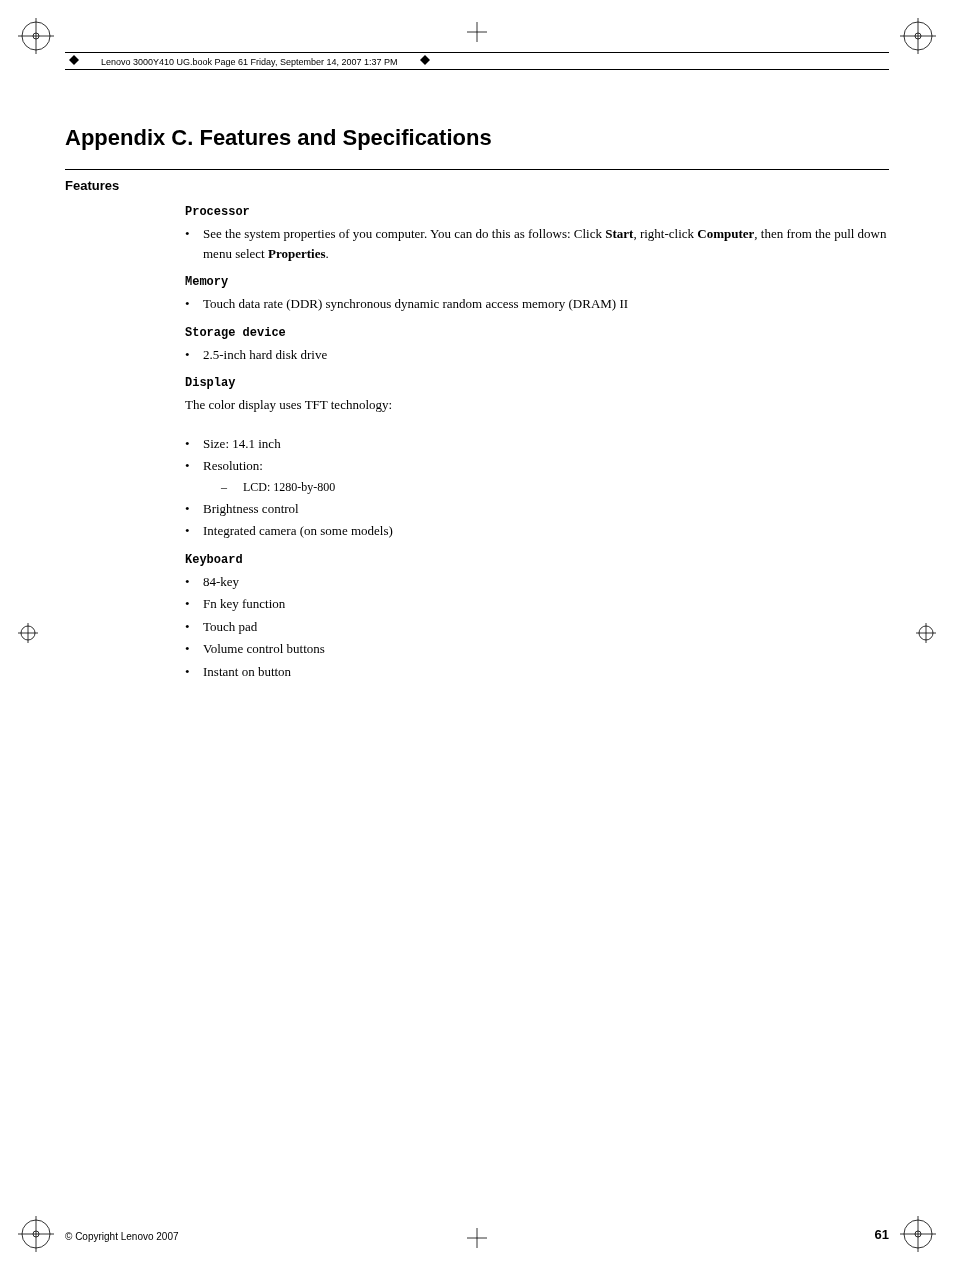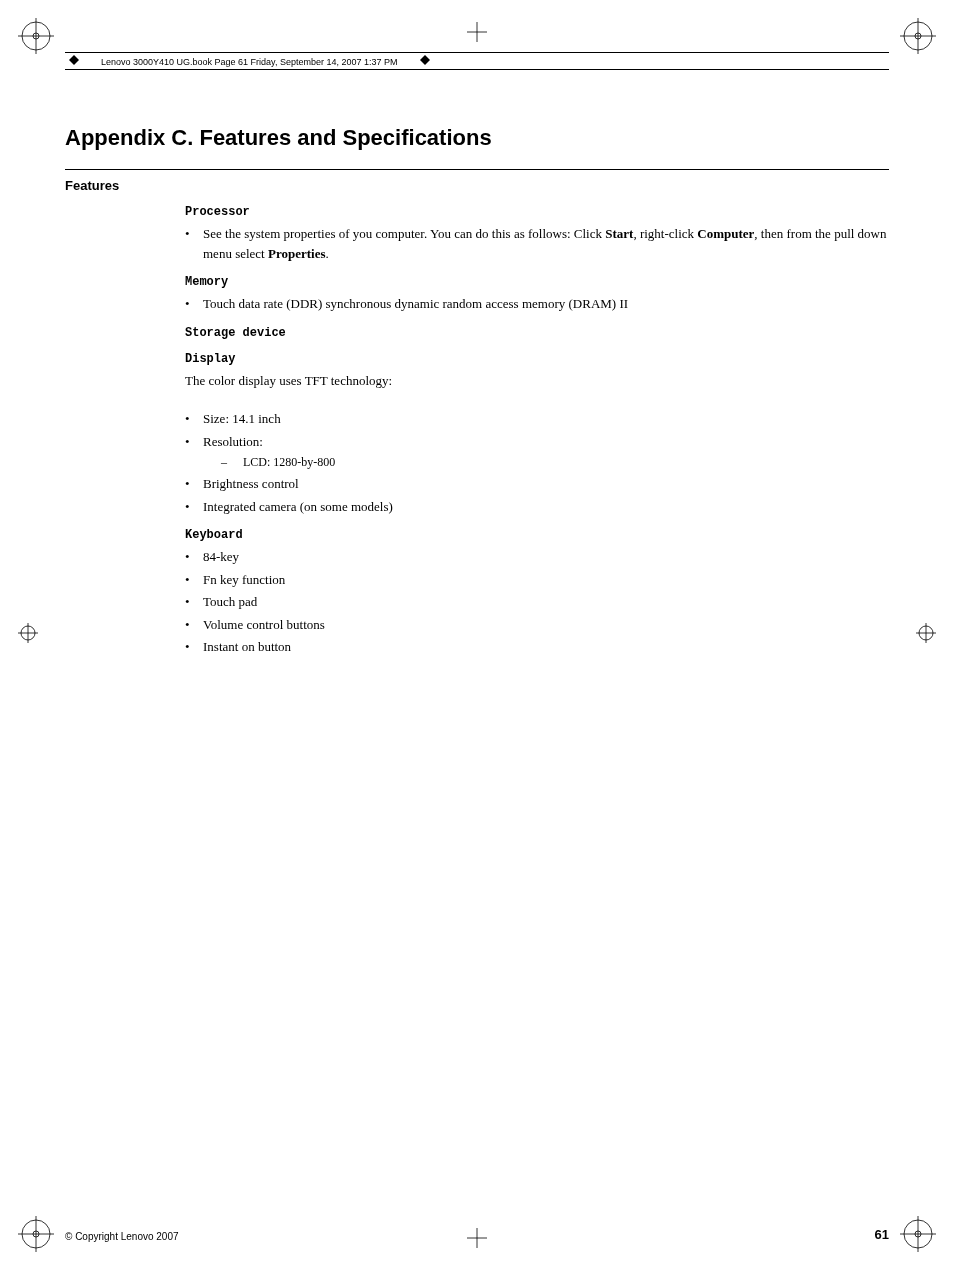--- a/index.html
+++ b/index.html
@@ -273,20 +273,23 @@
         See the system properties of you computer. You can do this as follows: Click <span class="bold">Start</span>, right-click <span class="bold">Computer</span>, then from the pull down menu select <span class="bold">Properties</span>.
       </li>
     </ul>
 
     <div class="sub-heading">Memory</div>
     <ul class="bullet-list">
       <li>Touch data rate (DDR) synchronous dynamic random access memory (DRAM) II</li>
     </ul>
 
     <div class="sub-heading">Storage device</div>
+    <ul class="bullet-list">
+      <li>2.5-inch hard disk drive</li>
+    </ul>
 
     <div class="sub-heading">Display</div>
     <p class="normal-para">The color display uses TFT technology:</p>
     <ul class="bullet-list">
       <li>Size: 14.1 inch</li>
       <li>Resolution:
         <ul class="sub-bullet-list">
           <li>LCD: 1280-by-800</li>
         </ul>
       </li>

